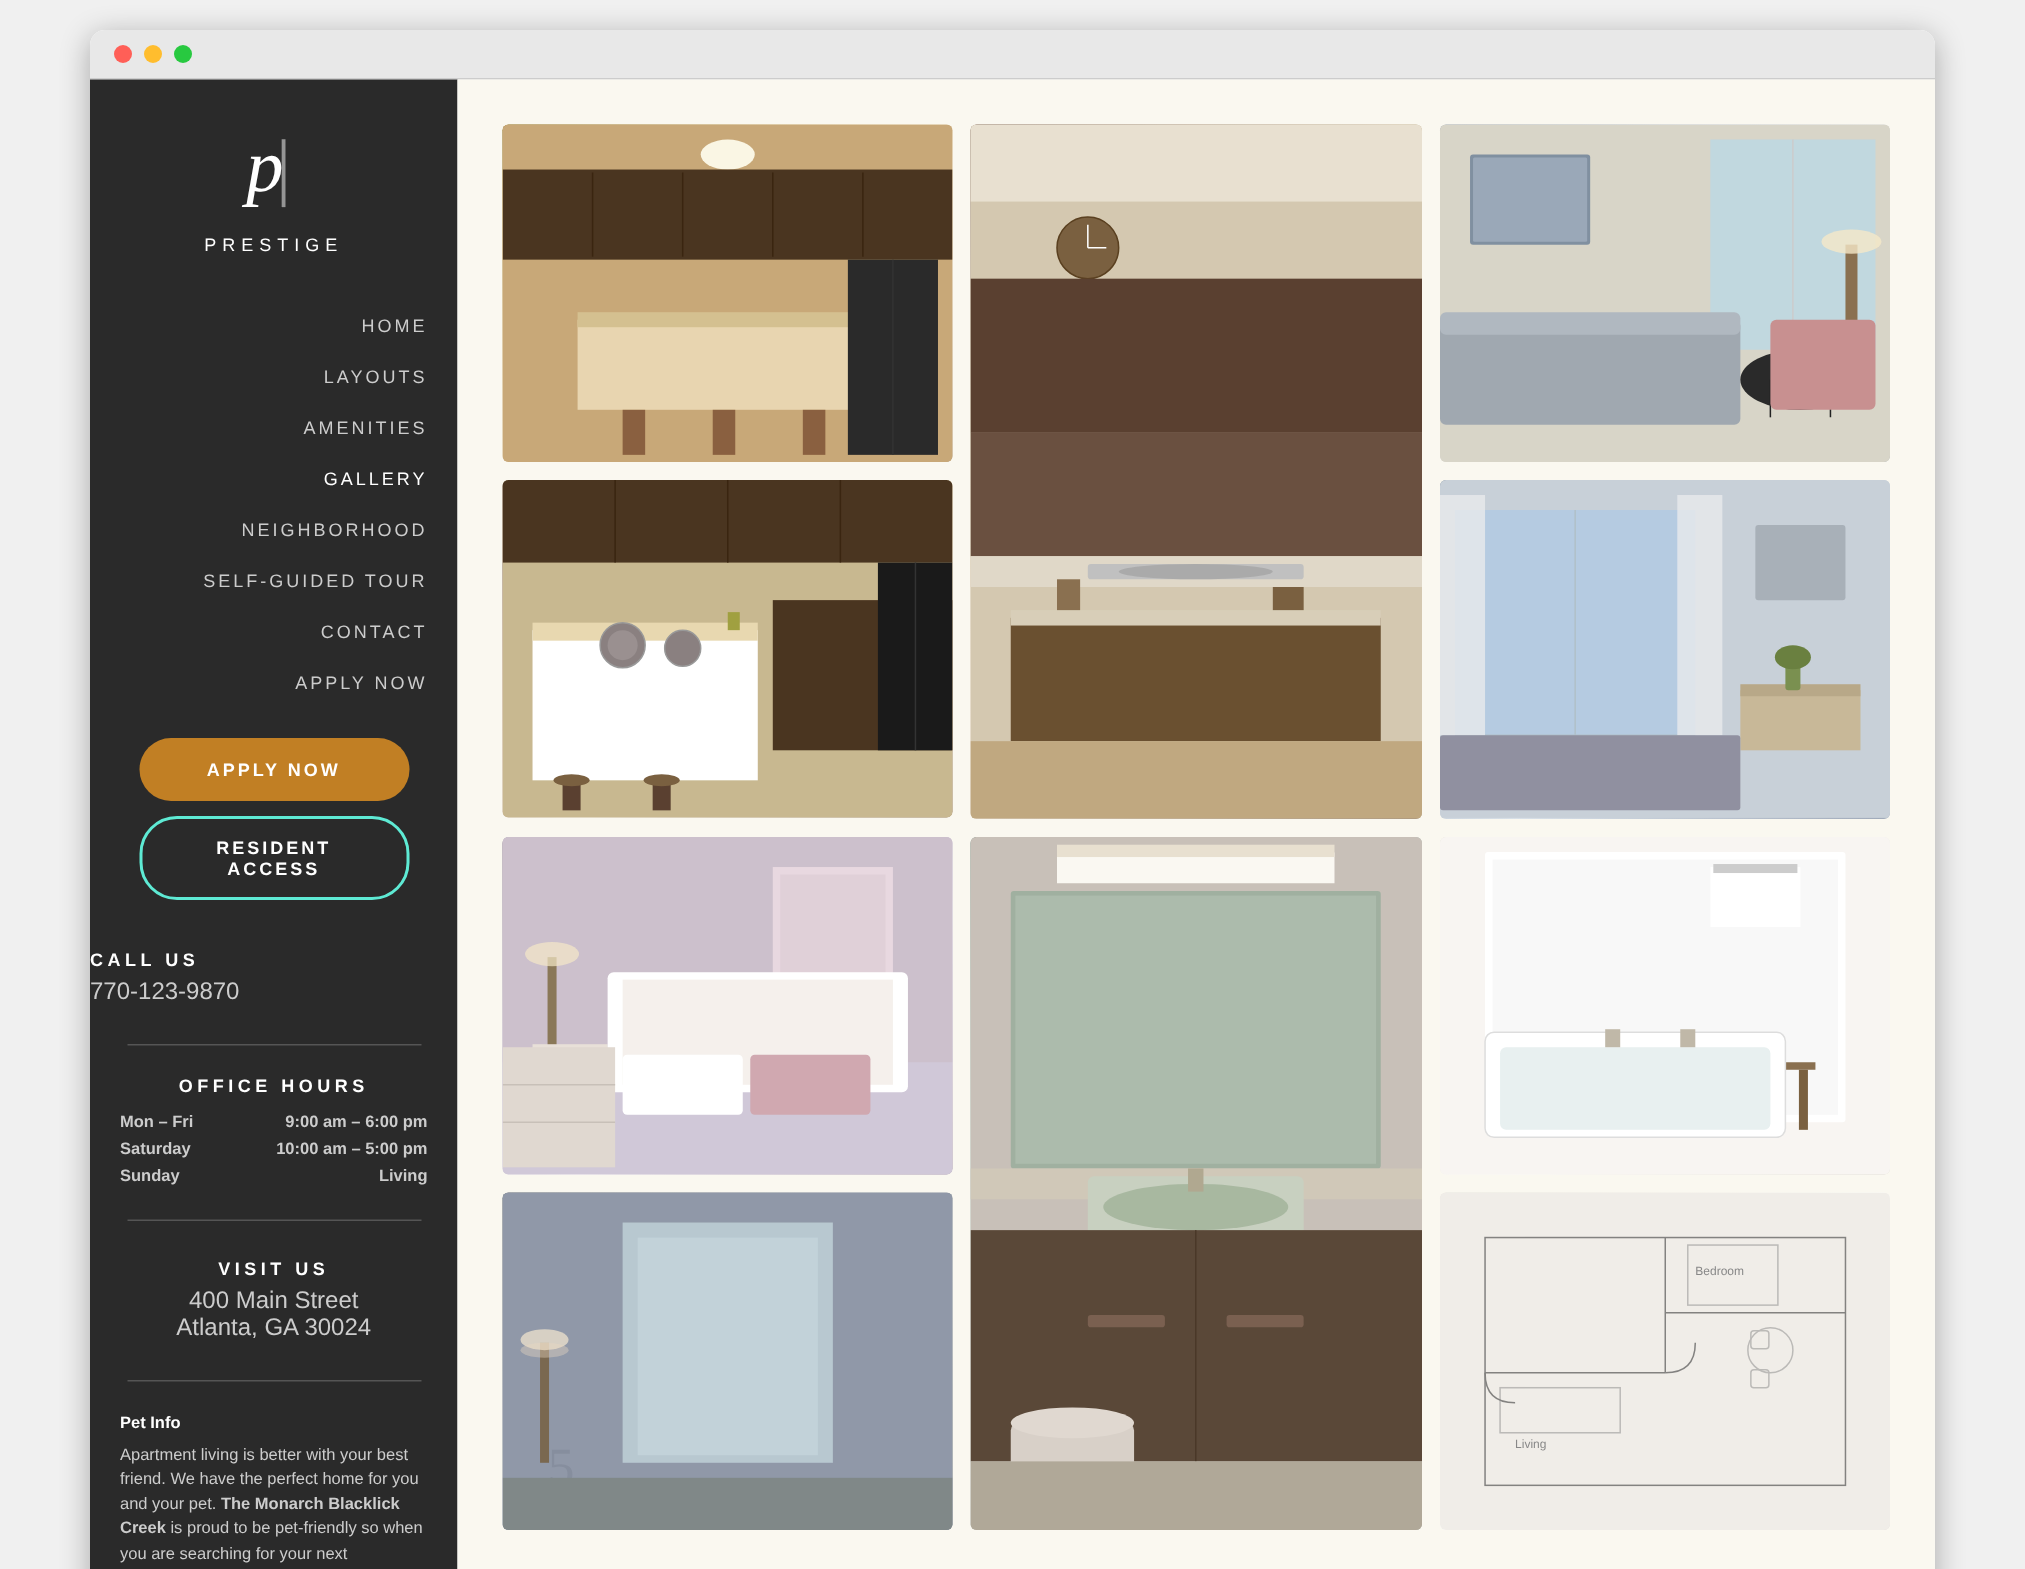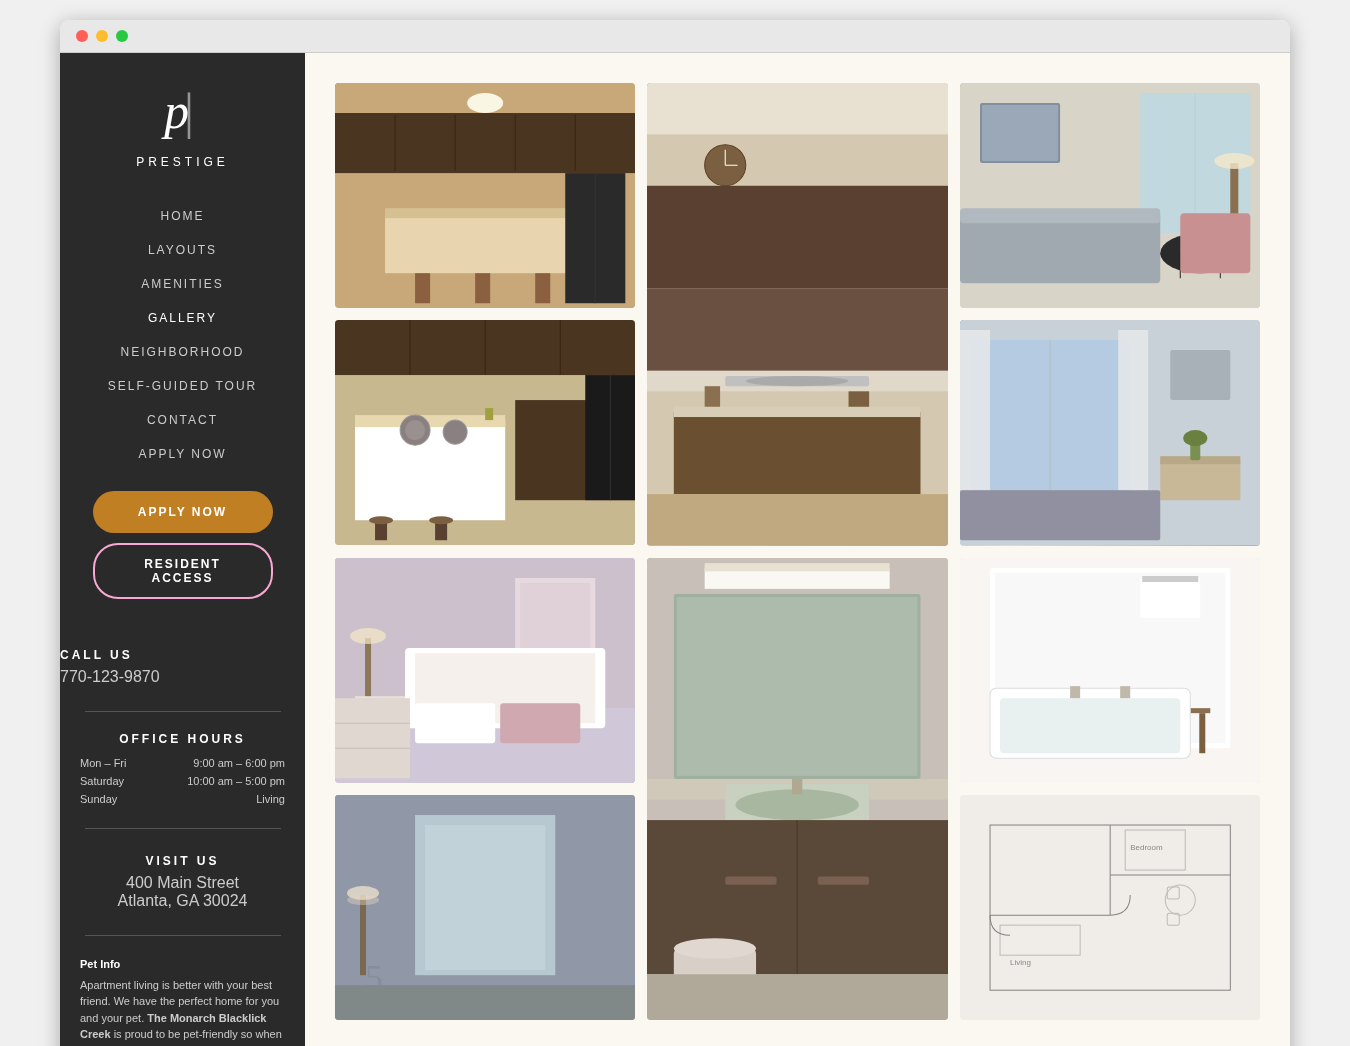--- a/index.html
+++ b/index.html
@@ -61,21 +61,21 @@
       margin: 0 auto 8px;
     }
     .logo-text {
       font-size: 12px;
       letter-spacing: 4px;
       color: white;
       font-weight: 400;
     }
     .nav-menu {
       width: 100%;
-      text-align: center;
+      text-align: right;
       margin-bottom: 20px;
     }
     .nav-item {
       display: block;
       padding: 10px 20px;
       color: #ccc;
       text-decoration: none;
       font-size: 12px;
       letter-spacing: 2px;
       cursor: pointer;
@@ -92,29 +92,29 @@
       font-size: 12px;
       letter-spacing: 2px;
       font-weight: 700;
       cursor: pointer;
       width: 180px;
       margin-bottom: 10px;
     }
     .btn-resident-access {
       background: transparent;
       color: white;
-      border: 2px solid #f9a8d4;
+      border: 2px solid #5eead4;
       border-radius: 25px;
       padding: 12px 30px;
       font-size: 12px;
       letter-spacing: 2px;
       font-weight: 700;
       cursor: pointer;
       width: 180px;
-      margin-bottom: 34px;
+      margin-bottom: 18px;
     }
     .call-us-section {
       text-align: left;
       padding: 15px 0;
       width: 100%;
     }
     .section-title {
       font-size: 12px;
       letter-spacing: 3px;
       font-weight: 700;
@@ -139,20 +139,21 @@
     .hours-table {
       width: 100%;
       font-size: 11px;
       color: #ccc;
       margin-top: 8px;
     }
     .hours-row {
       display: flex;
       justify-content: space-between;
       padding: 3px 0;
+      font-weight: bold;
     }
     .visit-us-section {
       text-align: center;
       padding: 15px 20px;
       width: 100%;
     }
     .pet-info-section {
       padding: 10px 20px;
       font-size: 11px;
       color: #ccc;

